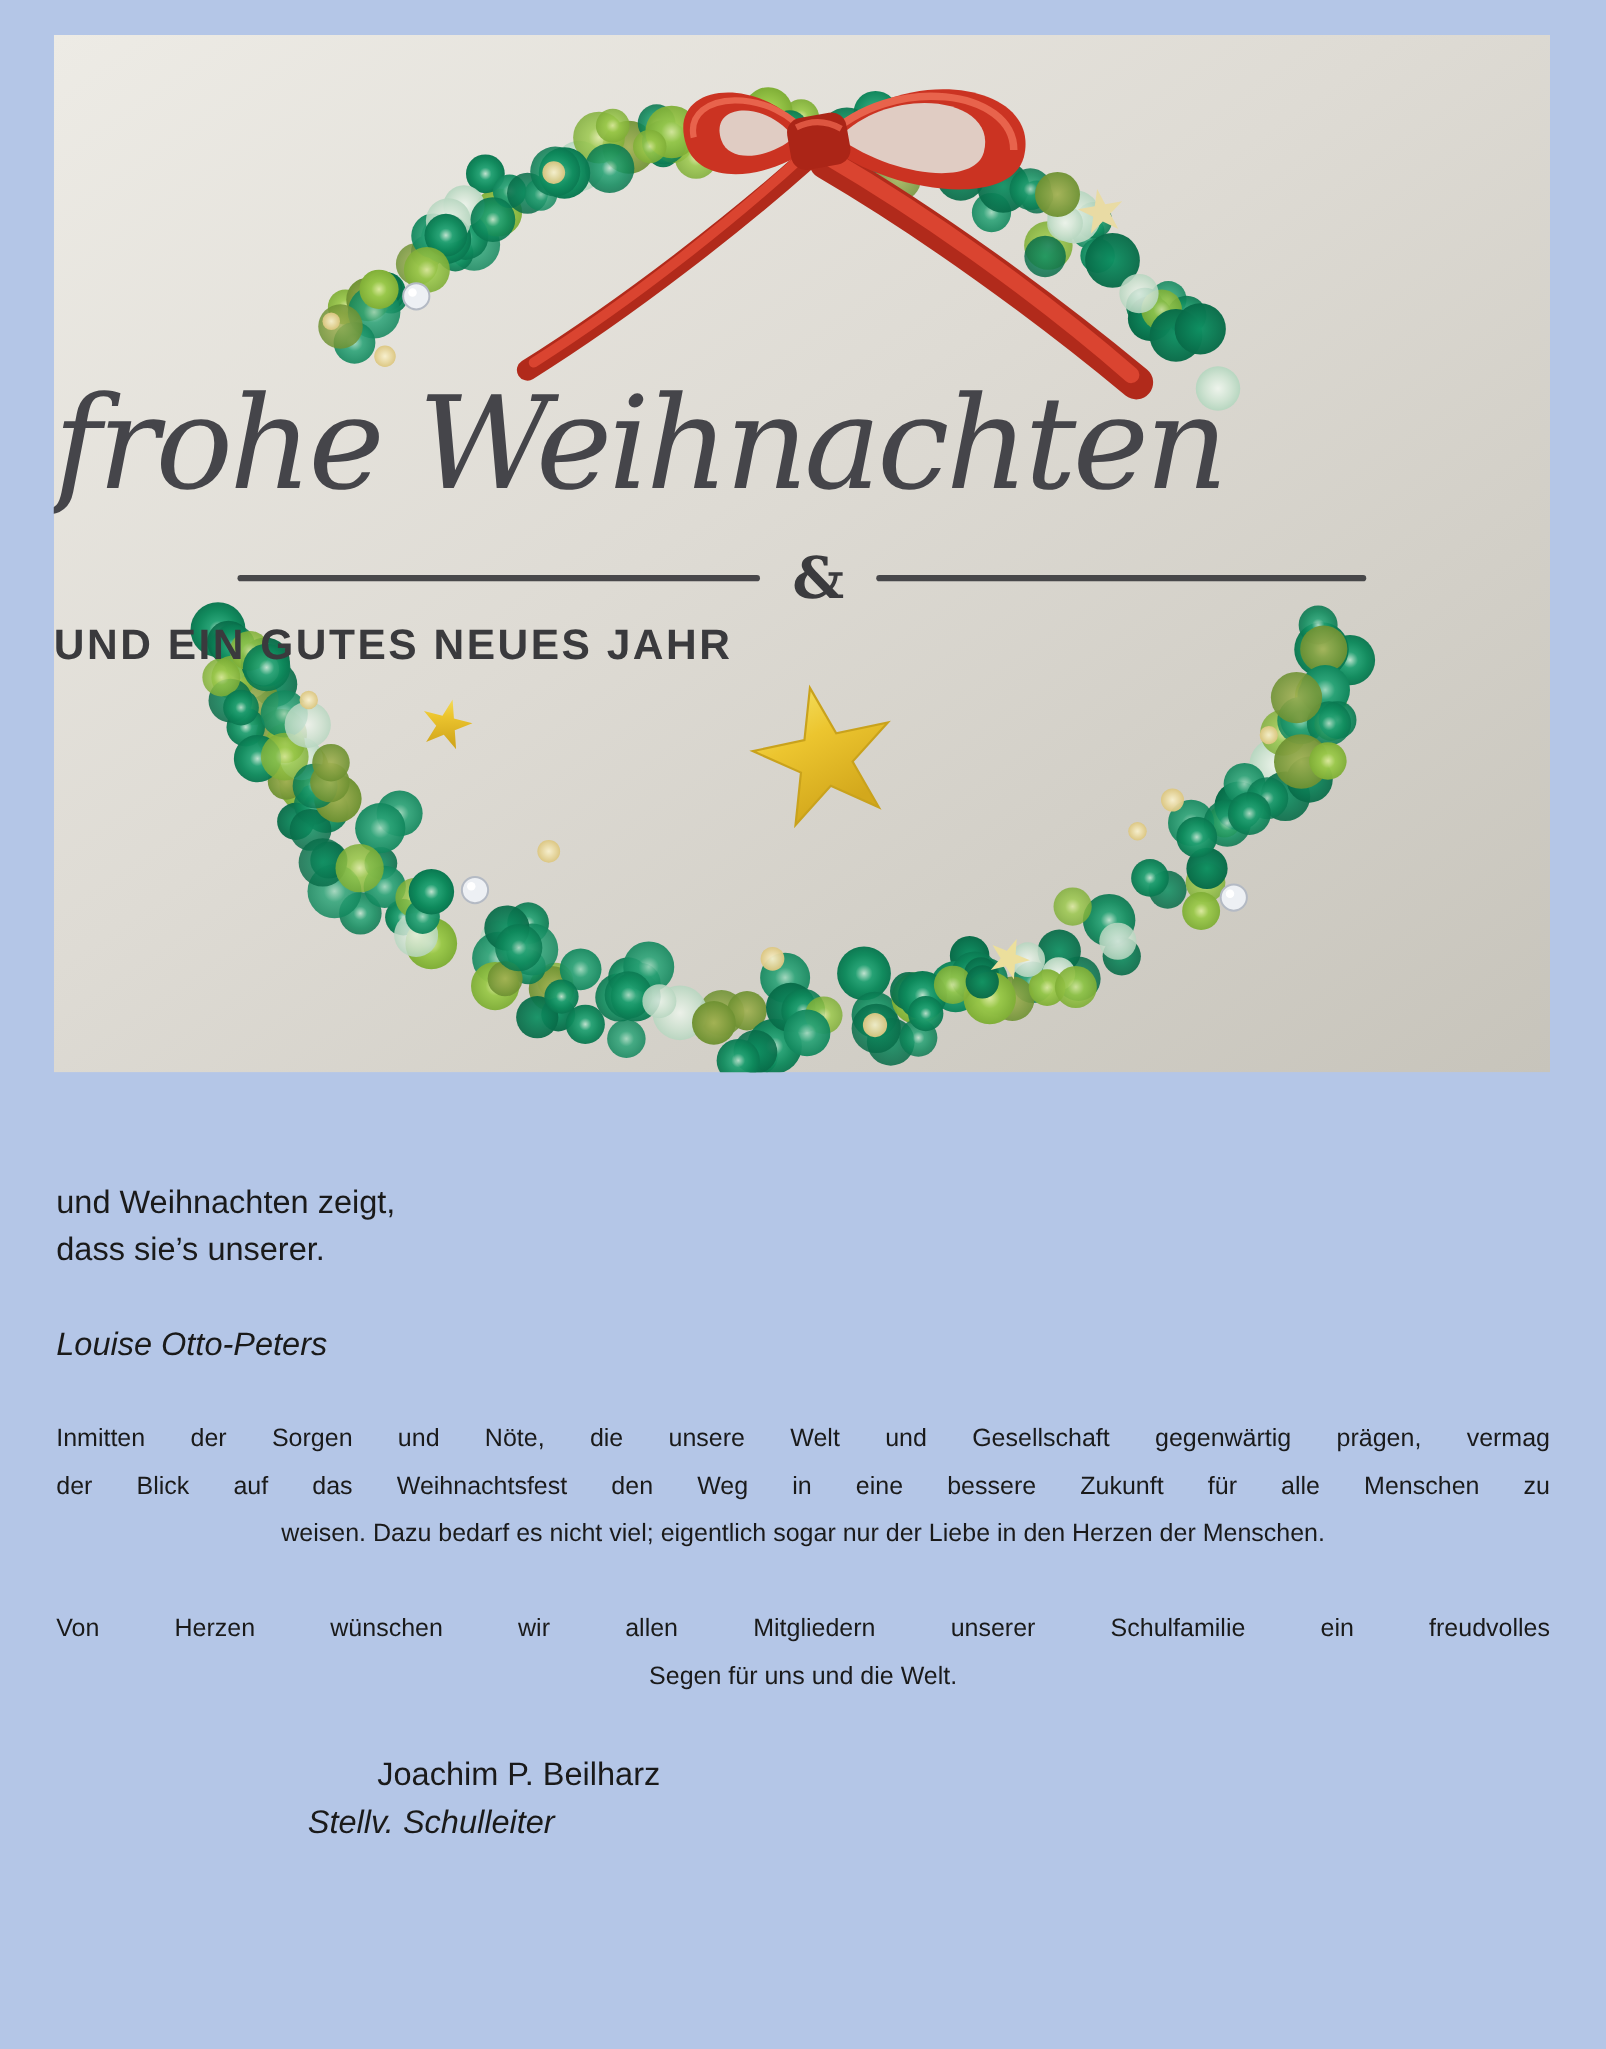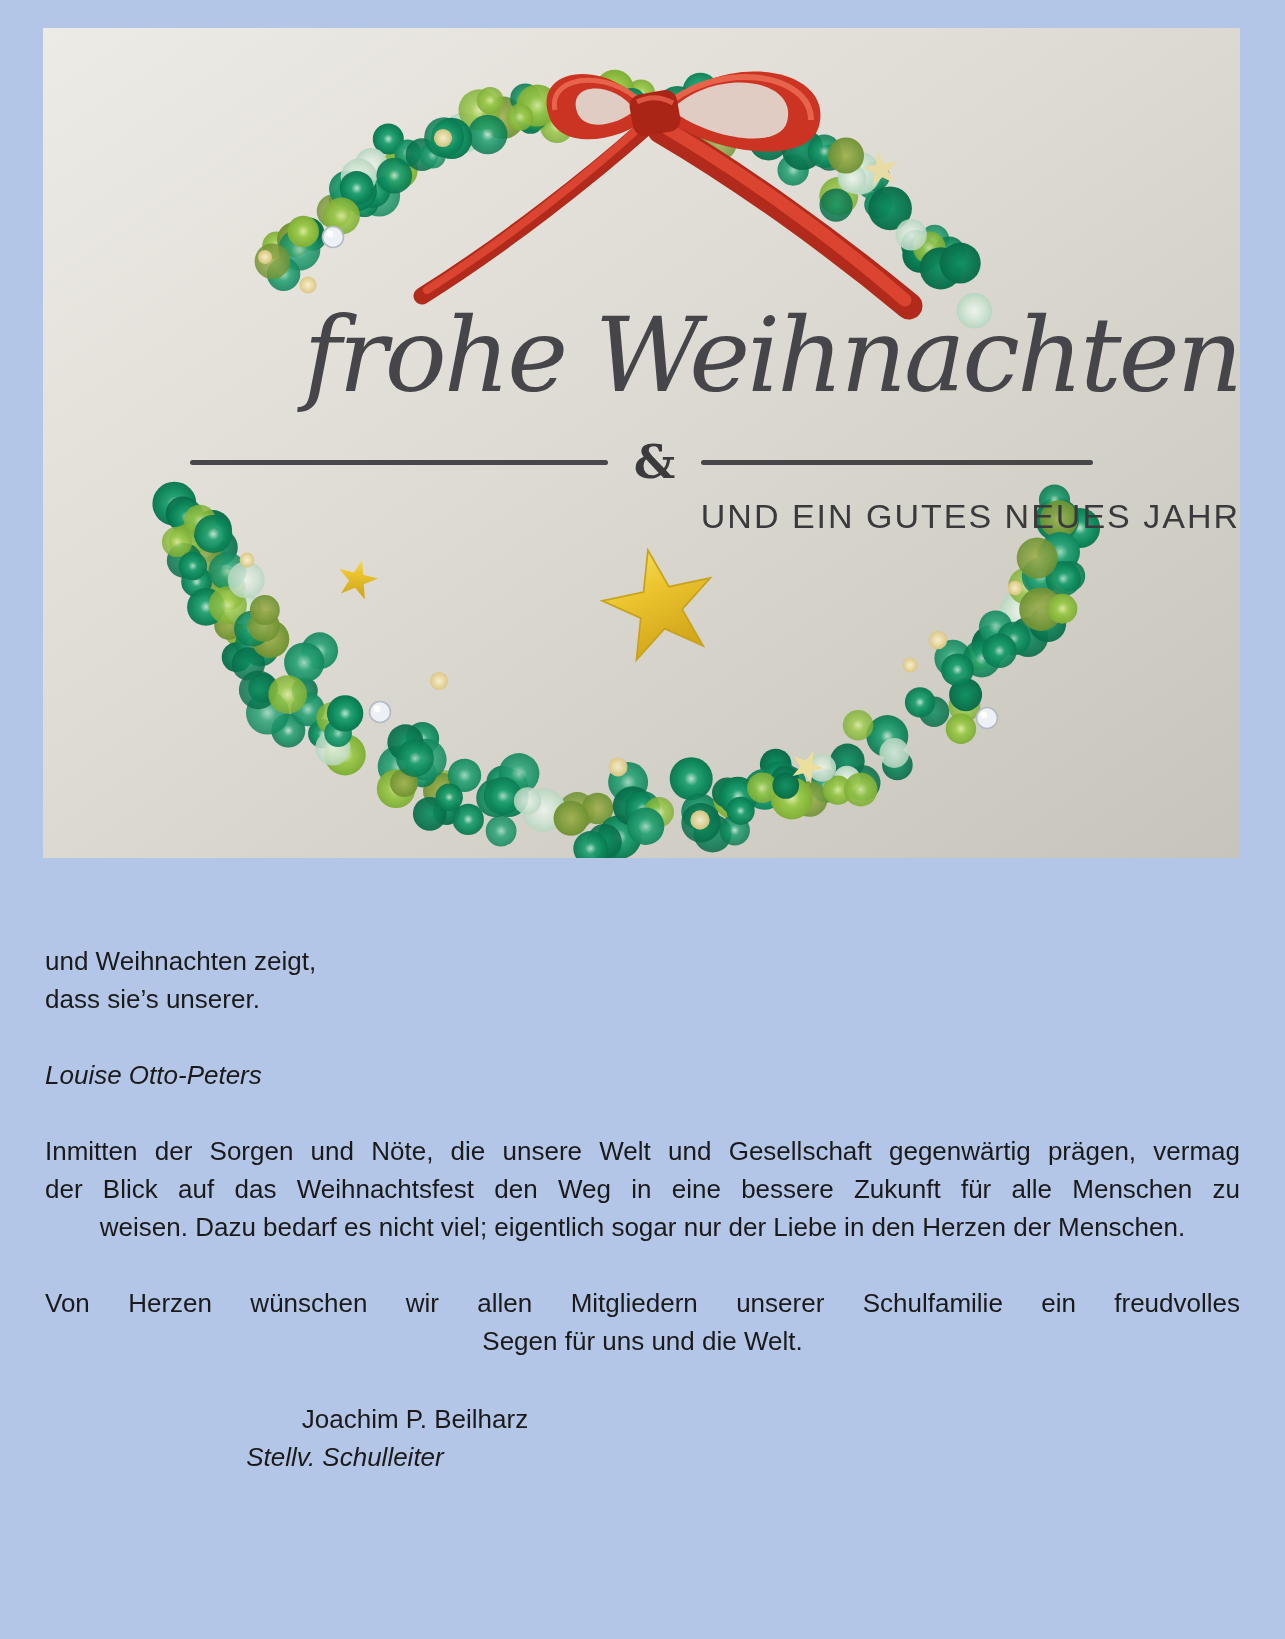--- a/index.html
+++ b/index.html
@@ -7,45 +7,45 @@
     position:relative;width:1285px;height:1639px;margin:0 auto;
     background:#b4c6e7;overflow:hidden;
     font-family:"Liberation Sans",sans-serif;color:#1a1a1a;
   }
   
   .photo{
     position:relative;width:1197px;height:830px;
     margin:28px 45px 0 43px;overflow:hidden;
   }
   .photo svg{position:absolute;left:0;top:0;width:100%;height:100%;display:block;}
-  .overlay{position:absolute;left:0;width:100%;text-align:right;pointer-events:none;}
+  .overlay{position:absolute;left:0;width:100%;text-align:left;pointer-events:none;}
   .script-title{
     top:252px;font-family:"DejaVu Serif",serif;font-style:italic;
     font-size:103px;line-height:150px;color:#45454a;letter-spacing:-3px;
   }
   .divider-row{
     top:407px;display:flex;align-items:center;justify-content:center;height:54px;
   }
   .divider-line{height:5px;background:#3b3b3e;border-radius:3px;opacity:.92;}
   .divider-line.left{width:418px;}
   .divider-line.right{width:392px;}
   .amp{
     font-family:"DejaVu Serif",serif;font-weight:700;font-size:46px;
     color:#3b3b3e;margin:0 26px;line-height:54px;
   }
   .caps-subtitle{
-    top:470px;font-size:34px;line-height:36px;font-weight:400;
+    top:470px;font-size:34px;line-height:36px;font-weight:700;
     letter-spacing:2px;color:#3a3a3d;
   }
   
   .content{margin:0 45px;}
   .quote{margin-top:84px;font-size:26px;line-height:38px;}
   .quote-line{display:block;}
   .attribution{margin-top:38px;font-size:26px;line-height:38px;font-style:italic;}
-  .para{margin-top:38px;font-size:26px;line-height:38px;}
+  .para{margin-top:38px;font-size:20px;line-height:38px;}
   .jline{text-align:justify;text-align-last:justify;}
   .lline{text-align:center;}
   .signatures{margin-top:40px;display:flex;font-size:26px;line-height:38px;flex-direction:column;}
   .sig-col{text-align:center;}
   .sig-col.left{width:360px;margin-left:190px;}
   .sig-col.right{width:360px;margin-left:120px;}
   .sig-title{font-style:italic;}
 </style>
 </head>
 <body>

